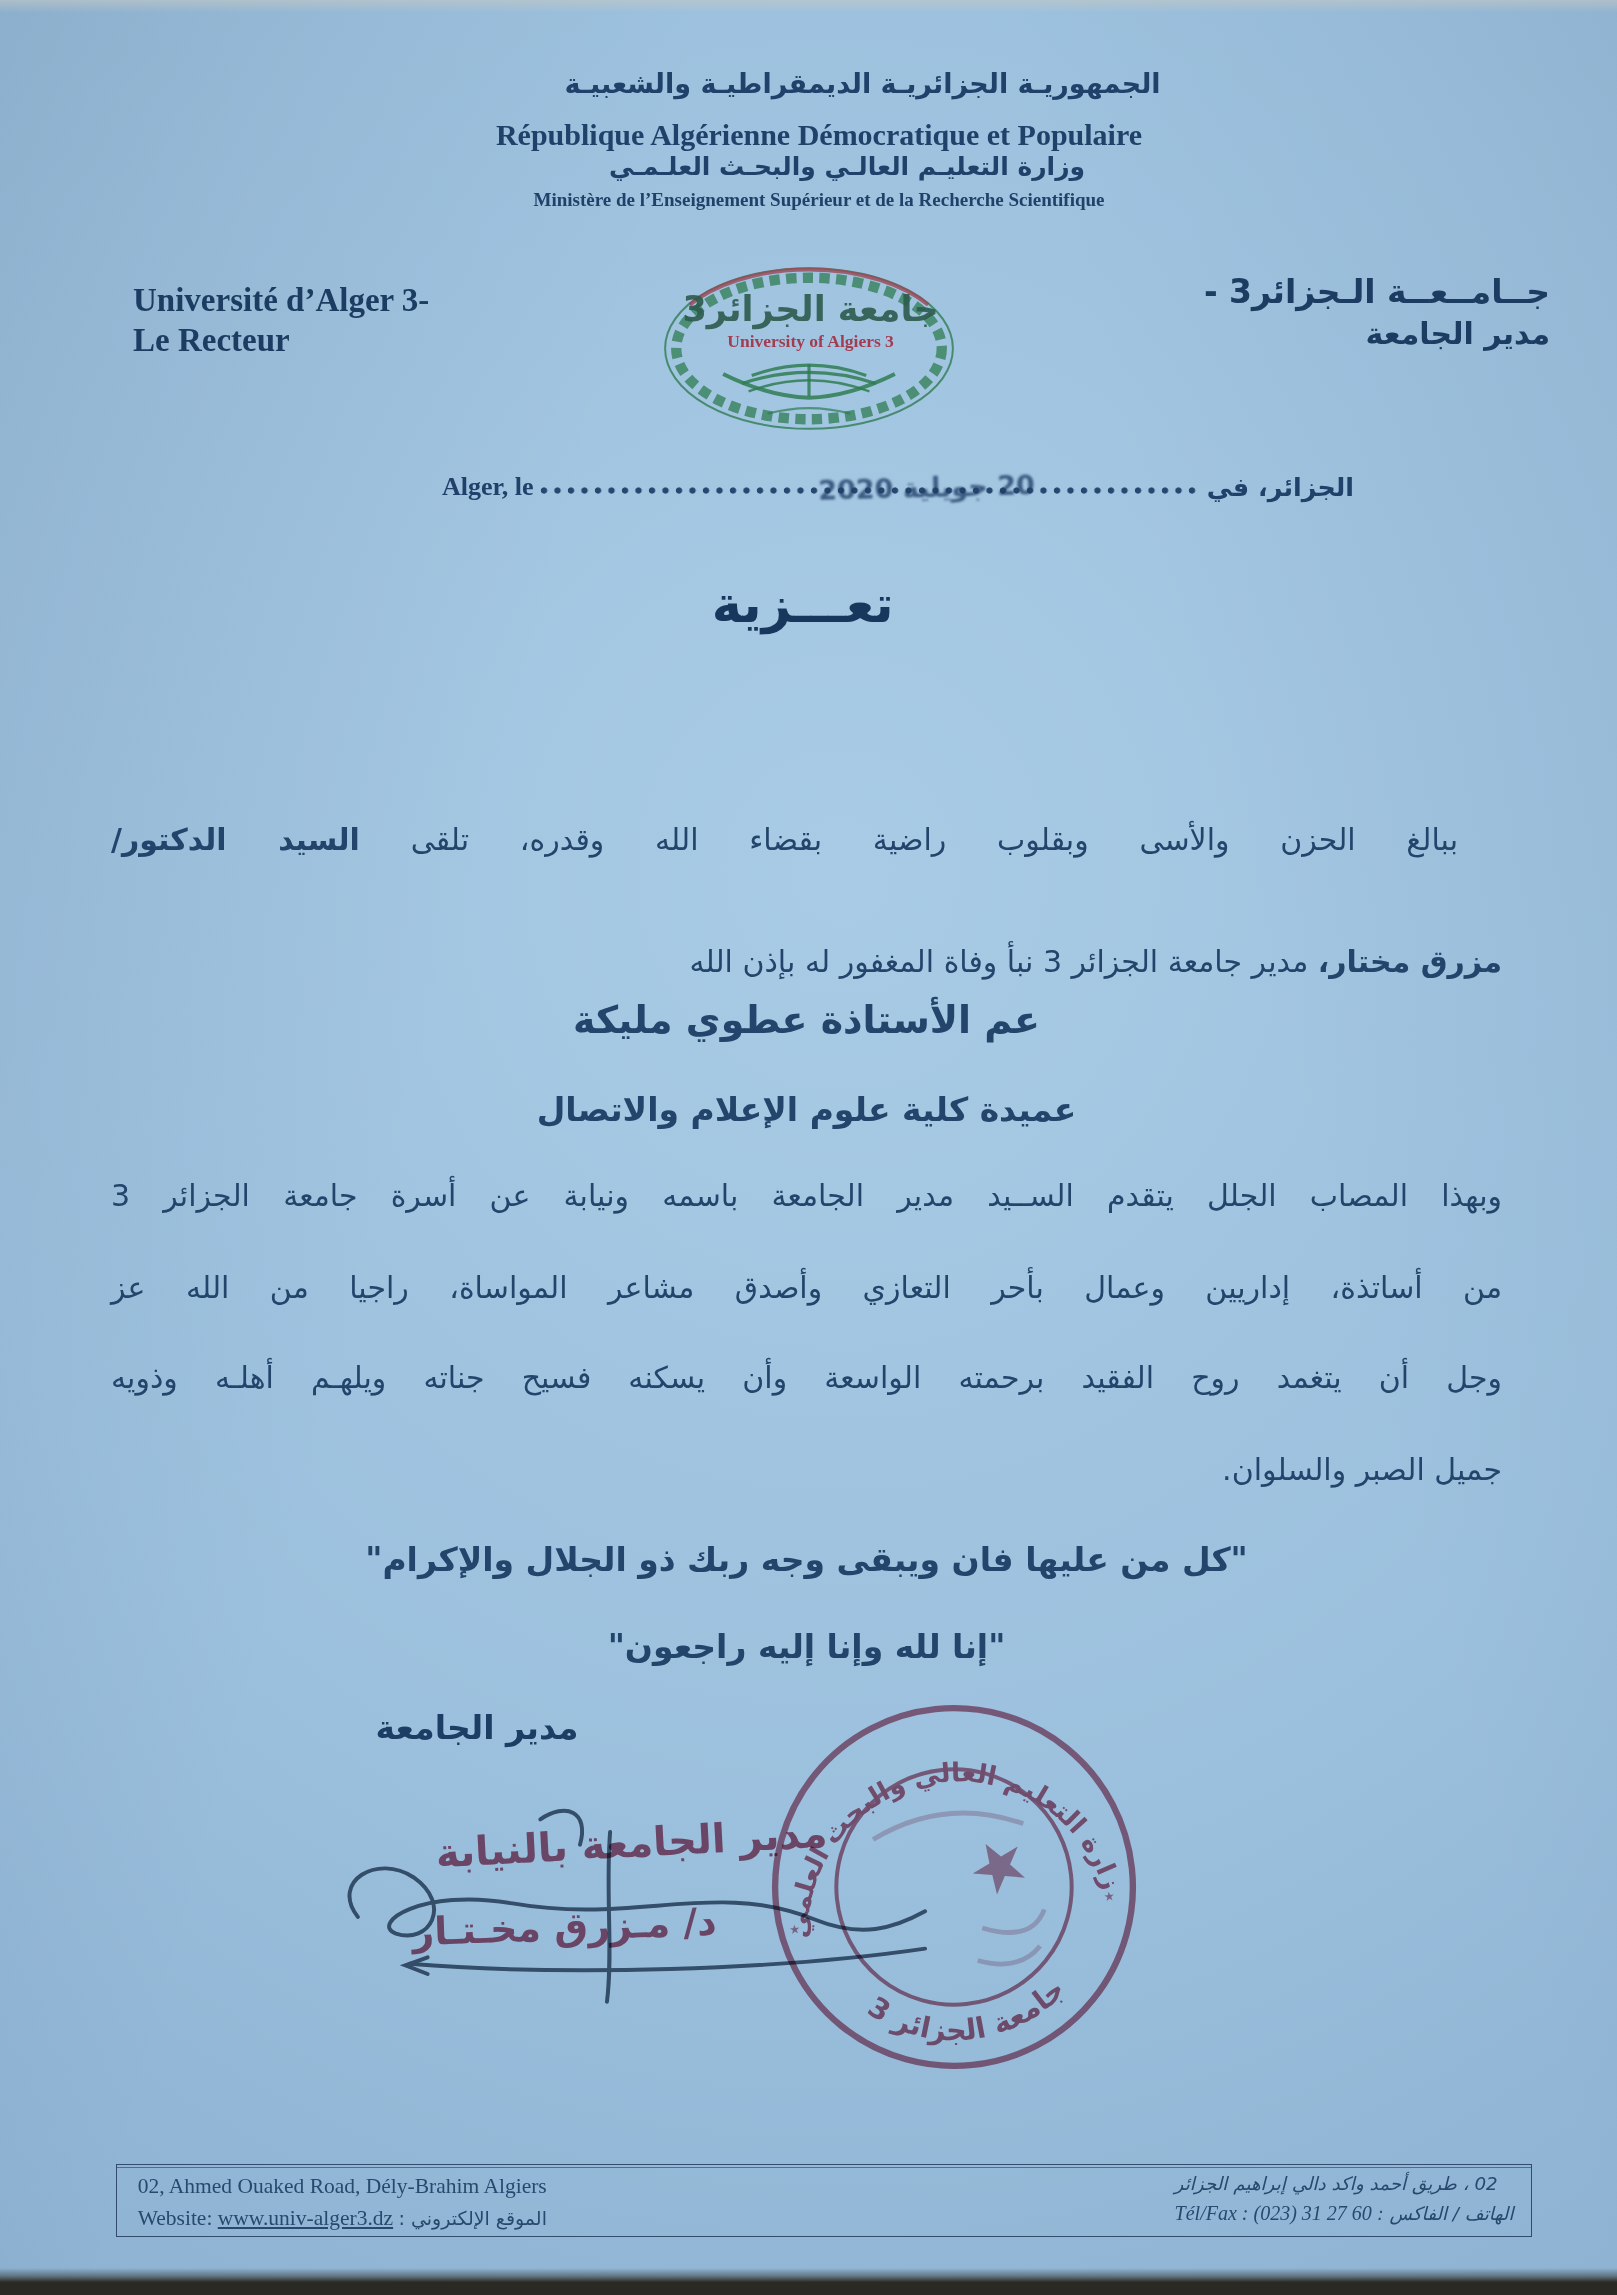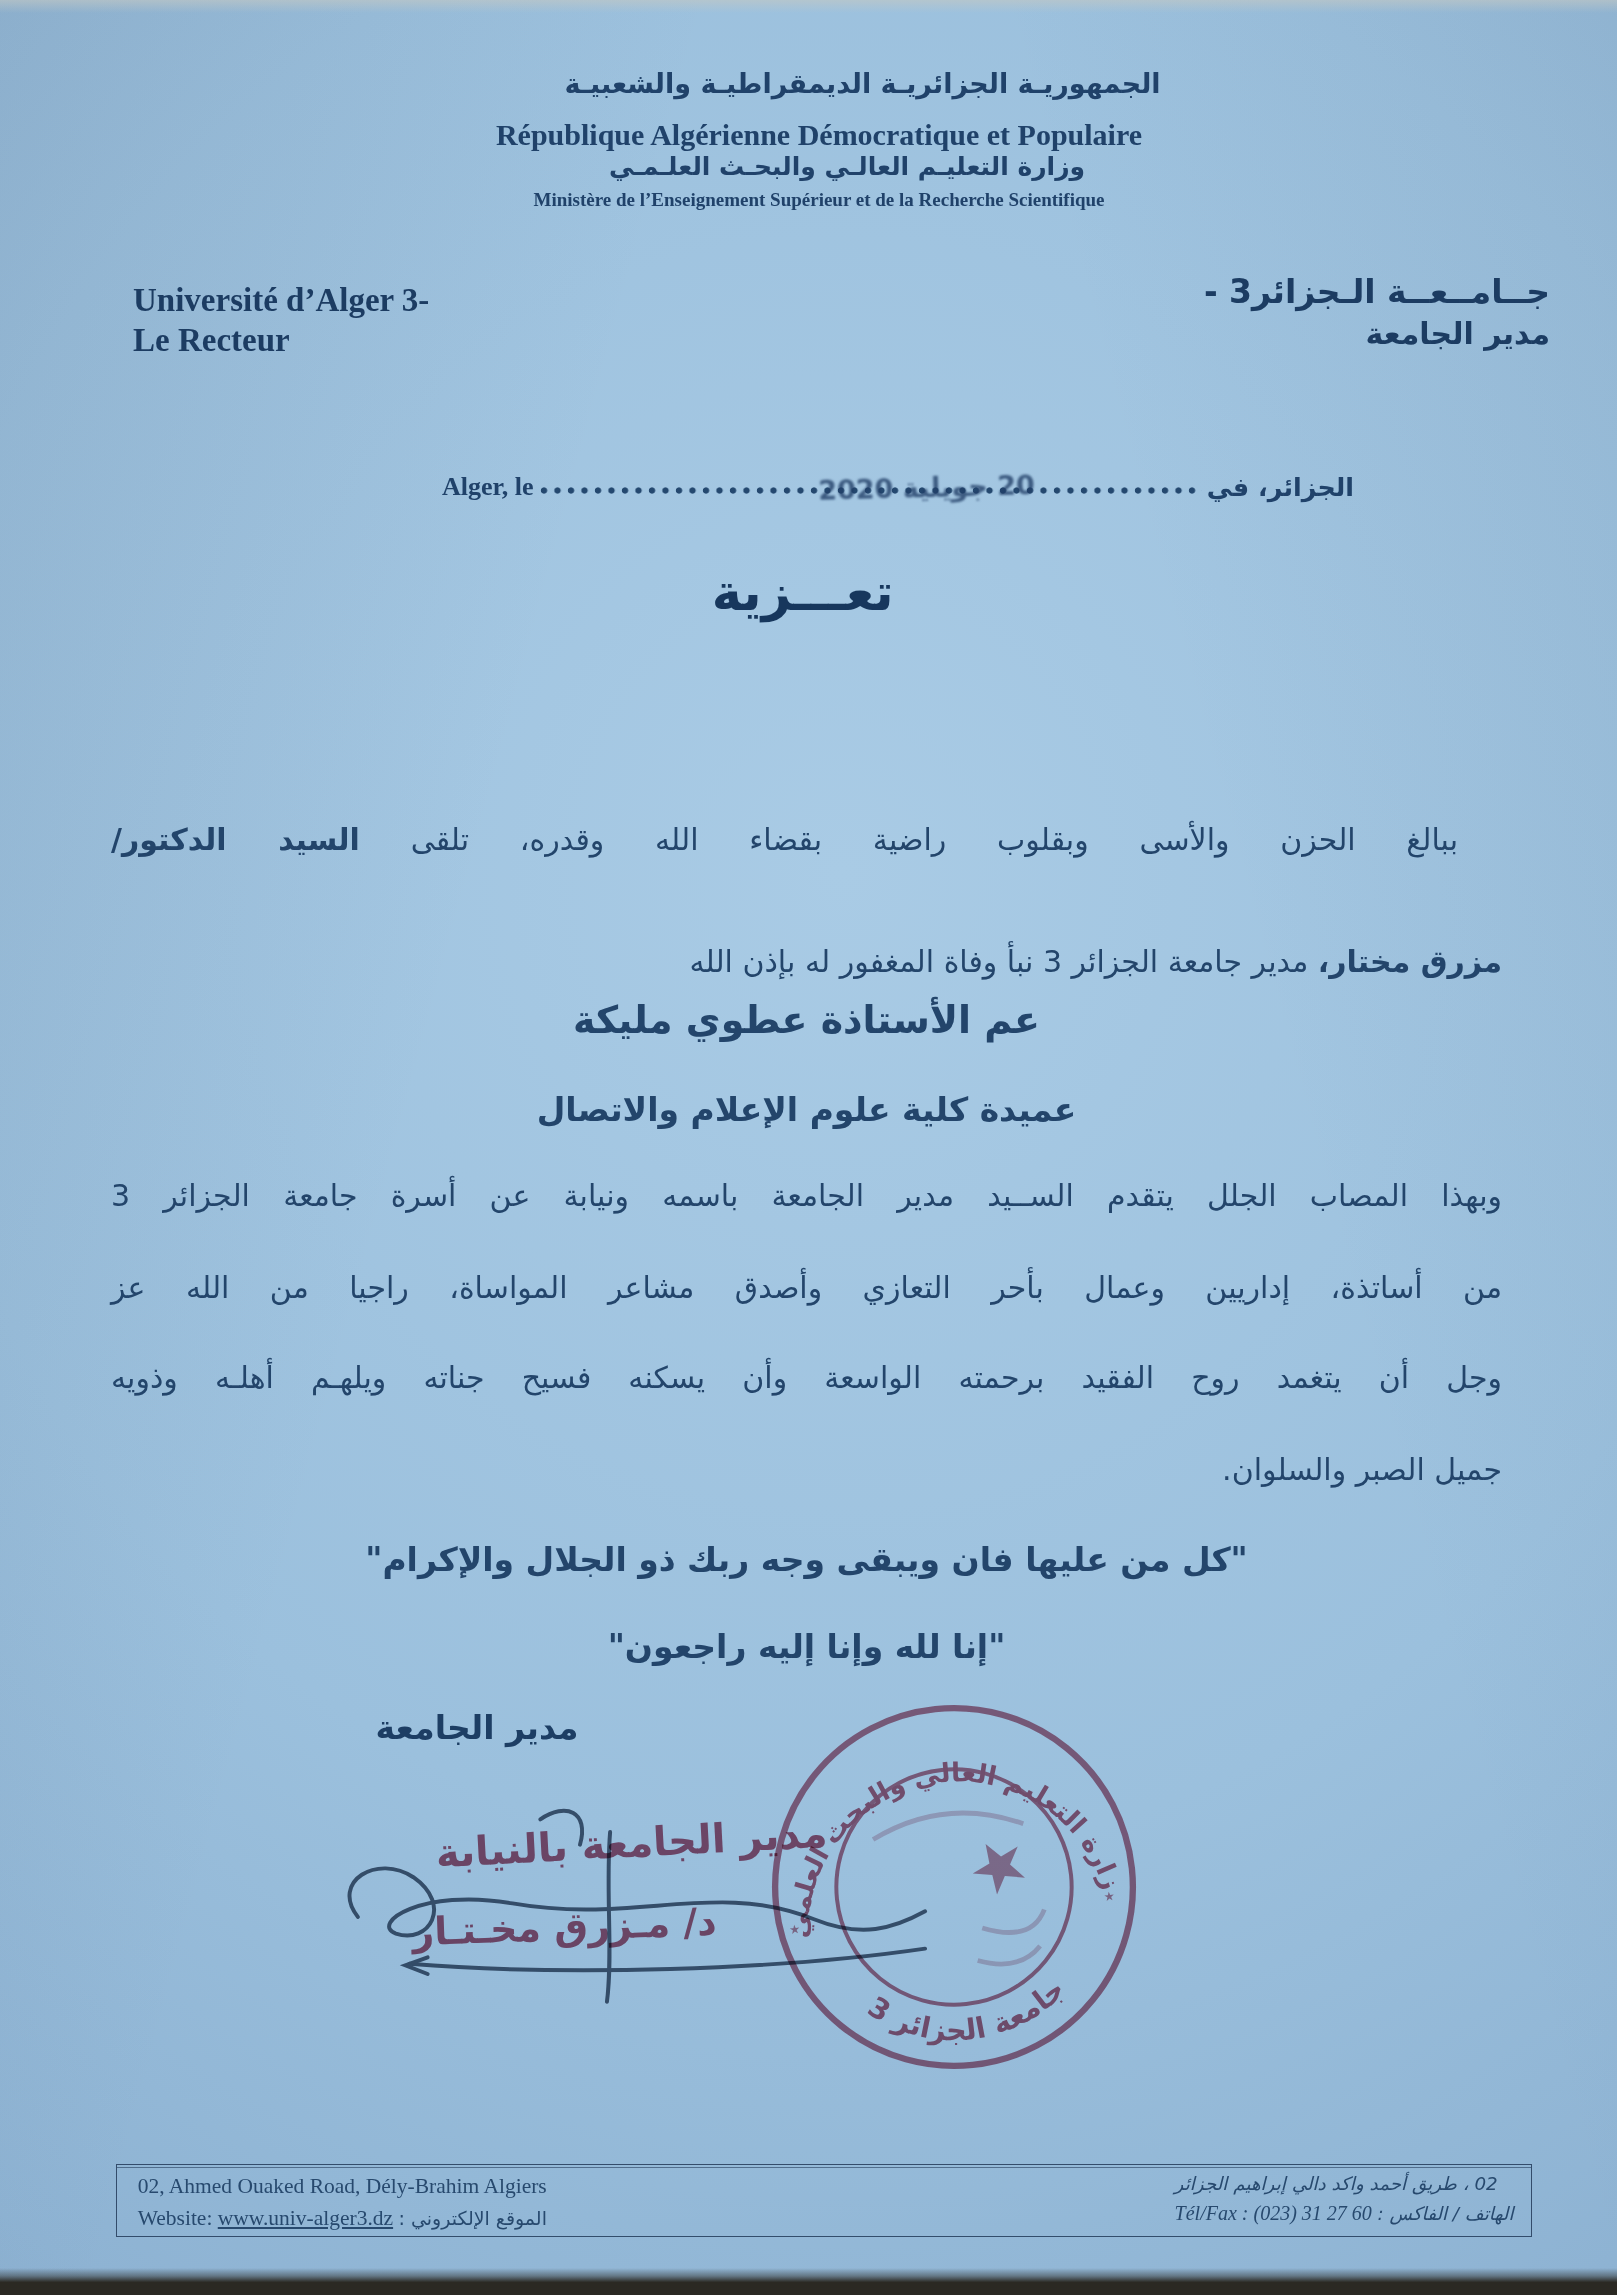--- a/index.html
+++ b/index.html
@@ -30,21 +30,21 @@
   
   .dateline{position:absolute;left:442px;top:472px;width:912px;display:flex;align-items:flex-end;color:#20426a;}
   .dl-fr{font-family:"Liberation Serif",serif;font-weight:bold;font-size:26px;white-space:nowrap;}
   .dl-dots{flex:1;height:7.2px;margin:0 4.8px 8px 6.4px;
     background:radial-gradient(circle at 4px 3.6px,#24486f 2.8px,rgba(0,0,0,0) 3.6px);
     background-size:13.5px 7.2px;background-repeat:repeat-x;}
   .dl-ar{direction:rtl;font-weight:bold;font-size:25.4px;white-space:nowrap;}
   .dl-stamp{position:absolute;left:302px;top:0px;width:365px;text-align:center;direction:rtl;
     font-weight:bold;font-size:27px;color:rgba(32,62,102,.78);filter:blur(0.9px);transform:rotate(-1.5deg);}
 
-  .doc-title{position:absolute;left:0;right:12.7px;top:563px;text-align:center;direction:rtl;
+  .doc-title{position:absolute;left:0;right:12.7px;top:575px;text-align:center;direction:rtl;
     font-weight:bold;font-size:51px;letter-spacing:1.6px;color:#17375d;}
 
   
   .bl{position:absolute;left:111px;right:116px;direction:rtl;text-align:right;color:#23456b;font-size:30px;}
   .bl.just{text-align:justify;text-align-last:justify;}
   .bl.center{text-align:center;text-align-last:center;font-weight:bold;}
   .indent{padding-right:44px;}
 
   .sig-title{position:absolute;left:342px;top:1708px;width:270px;text-align:center;direction:rtl;
     font-weight:bold;font-size:33px;color:#1d3e64;}
@@ -77,20 +77,35 @@
     <div class="hdr-fr1">République Algérienne Démocratique et Populaire</div>
     <div class="hdr-ar2">وزارة التعليـم العالـي والبحـث العلـمـي</div>
     <div class="hdr-fr2">Ministère de l’Enseignement Supérieur et de la Recherche Scientifique</div>
   </div>
 
   <div class="lh-left">
     <div>Université d’Alger  3-</div>
     <div>Le Recteur</div>
   </div>
 
+  <div class="logo">
+    <svg width="318" height="191" viewBox="0 0 400 240">
+      <ellipse cx="200" cy="120" rx="181" ry="101" fill="none" stroke="#2f7c52" stroke-width="2.5" opacity=".8"></ellipse>
+      <ellipse cx="200" cy="120" rx="167" ry="89" fill="none" stroke="#2f7c52" stroke-width="13" stroke-dasharray="13 8" opacity=".75"></ellipse>
+      <path d="M 50 65 A 181 101 0 0 1 350 65" fill="none" stroke="#9c4656" stroke-width="5" opacity=".8"></path>
+      <path d="M 200 140 L 200 180" stroke="#2f7c52" stroke-width="4" fill="none" opacity=".85"></path>
+      <path d="M 128 154 Q 200 128 272 154" stroke="#2f7c52" stroke-width="4" fill="none" opacity=".85"></path>
+      <path d="M 116 164 Q 200 136 284 164" stroke="#2f7c52" stroke-width="4" fill="none" opacity=".85"></path>
+      <path d="M 124 174 Q 200 146 276 174" stroke="#2f7c52" stroke-width="3" fill="none" opacity=".85"></path>
+      <path d="M 92 152 Q 148 180 200 182 Q 252 180 308 152" stroke="#2f7c52" stroke-width="5" fill="none" opacity=".85"></path>
+      <path d="M 148 202 Q 200 188 252 202" stroke="#2f7c52" stroke-width="3" fill="none" opacity=".7"></path>
+      <text x="202" y="86" text-anchor="middle" direction="rtl" font-family="DejaVu Sans" font-size="44" font-weight="bold" fill="#2c5b4d" opacity=".9">جامعة الجزائر3</text>
+      <text x="202" y="118" text-anchor="middle" font-family="Liberation Serif" font-size="22" font-weight="bold" fill="#a33c50">University of Algiers 3</text>
+    </svg>
+  </div>
 
   <div class="lh-right">
     <div class="lh-right-1">جــامــعــة الـجزائر3  -</div>
     <div class="lh-right-2">مدير الجامعة</div>
   </div>
 
   <div class="dateline">
     <span class="dl-fr">Alger, le</span>
     <span class="dl-dots"></span>
     <span class="dl-ar">الجزائر، في</span>

